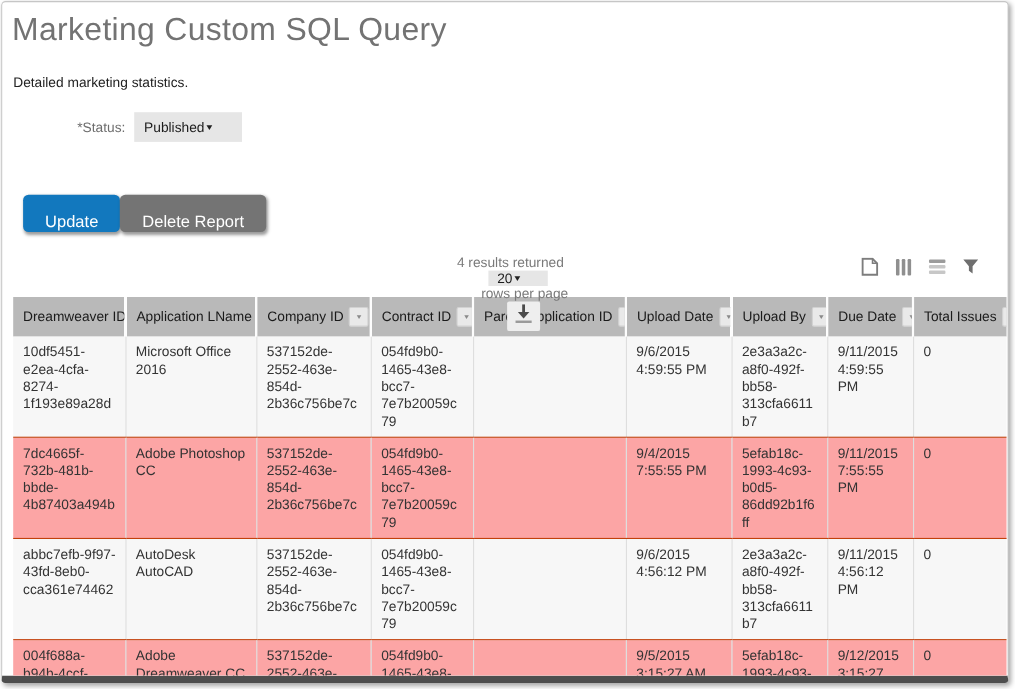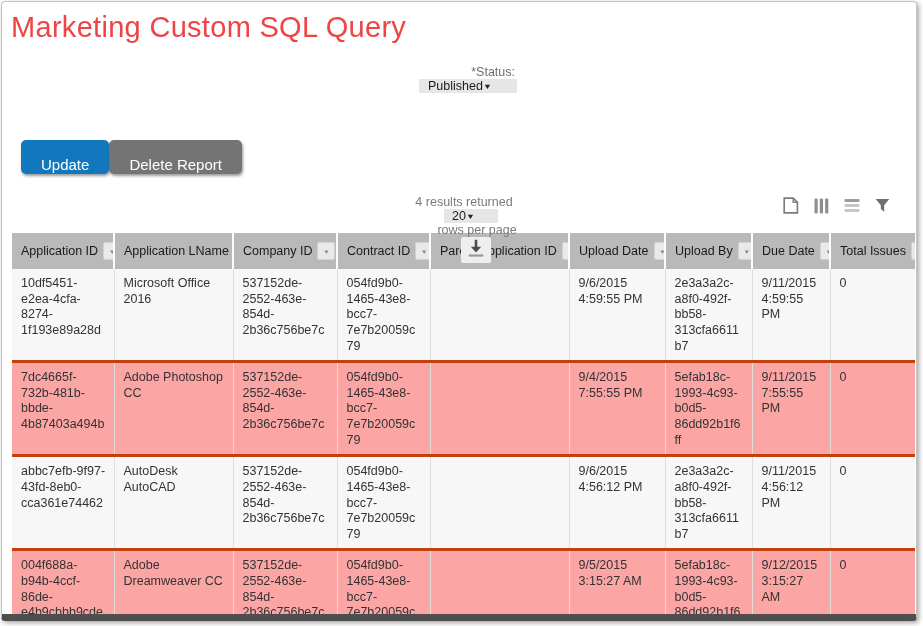--- a/index.html
+++ b/index.html
@@ -4,25 +4,25 @@
 <style>
   * { margin:0; padding:0; box-sizing:border-box; }
   html,body { width:923px; height:626px; background:#fff; font-family:"Liberation Sans", sans-serif; overflow:hidden; }
   .card {
     position:absolute; left:1px; top:1px; width:916px; height:620px;
     background:#fff; border:1px solid #c3c3c3; border-bottom:7px solid #4e4e4e;
     border-radius:4px; box-shadow:2px 2px 5px rgba(0,0,0,0.35);
     overflow:hidden;
   }
   .page-title {
-    color:#ef4444; font-size:29px; font-weight:300; letter-spacing:0.3px;
+    color:#737373; font-size:29px; font-weight:300; letter-spacing:0.3px;
     padding:7px 0 0 9px; line-height:36px;
   }
   .subtitle { font-size:12.5px; color:#222; margin:23px 0 0 10px; }
-  .form-row { display:flex; align-items:center; margin:20px 0 0 10px; height:27px;flex-direction:column; }
+  .form-row { display:flex; align-items:center; margin:20px 0 0 10px; height:27px; }
   .status-label { width:102px; text-align:right; color:#6e6e6e; font-size:12.5px; }
   .dropdown {
     background:#e6e6e6; display:inline-flex; align-items:center; justify-content:flex-start;
     font-size:12.5px; color:#1c1c1c; cursor:default;
   }
   .status-dropdown { width:98px; height:27px; margin-left:8px; padding:0 9px; }
   .caret { font-size:9px; color:#222; transform:scaleY(0.85); }
   .buttons-row { display:flex; margin:48px 0 0 19px; }
   .btn {
     height:34px; border:none; border-radius:5px; color:#fff; font-size:15px;
@@ -48,33 +48,34 @@
   }
   th .th-inner { display:flex; align-items:center; }
   .th-filter-btn {
     display:inline-flex; align-items:center; justify-content:center;
     width:18px; height:18px; min-width:18px; background:#e9e9e9; border:1px solid #d2d2d2;
     border-radius:2px; margin-left:5px; cursor:pointer;
   }
   .th-filter-btn .caret { font-size:7px; color:#8a8a8a; }
   td {
     font-size:12.5px; color:#333; vertical-align:top; padding:7px 8px 6px 9px;
-    border-right:1px solid #dedede; border-bottom:3px solid #c2410c;
+    border-right:1px solid #dedede; border-bottom:1px solid #c2410c;
     line-height:1.25; overflow-wrap:break-word; word-wrap:break-word;
   }
   td:last-child, th:last-child { border-right:none; }
   tr.odd td { background:#f7f7f7; }
   tr.even td { background:#fca5a5; }
 </style>
 </head>
 <body>
 
 <div class="card">
 
   <div class="page-title">Marketing Custom SQL Query</div>
+  <div class="subtitle">Detailed marketing statistics.</div>
 
   <div class="form-row">
     <span class="status-label">*Status:</span>
     <div class="dropdown status-dropdown">
       <span>Published</span>
       <span class="caret">▼</span>
     </div>
   </div>
 
   <div class="buttons-row">
@@ -144,21 +145,21 @@
         <col style="width:139px">
         <col style="width:96px">
       <col style="width:87px">
         <col style="width:78px">
         <col style="width:85px">
     </colgroup>
     <thead>
       <tr>
         <th>
             <span class="th-inner">
-              <span>Application ID</span>
+              <span>Dreamweaver ID</span>
               <span class="th-filter-btn">
                 <span class="caret">▼</span>
               </span>
             </span>
           </th>
         <th>
             <span class="th-inner">
               <span>Application LName</span>
             </span>
           </th>

